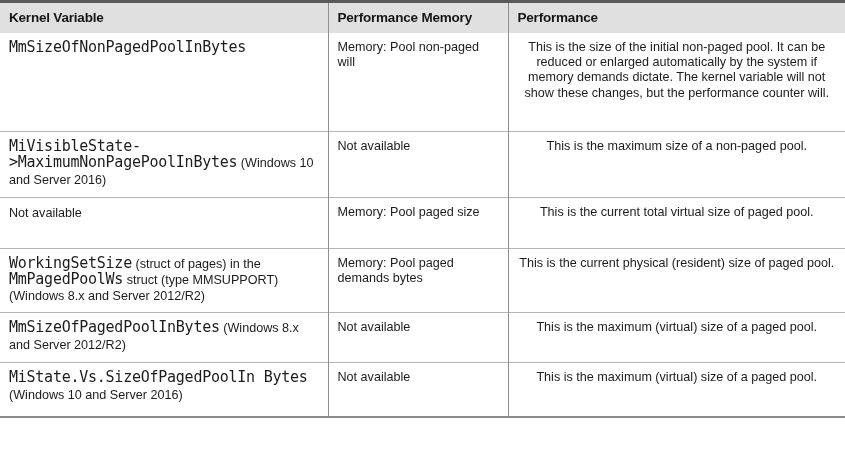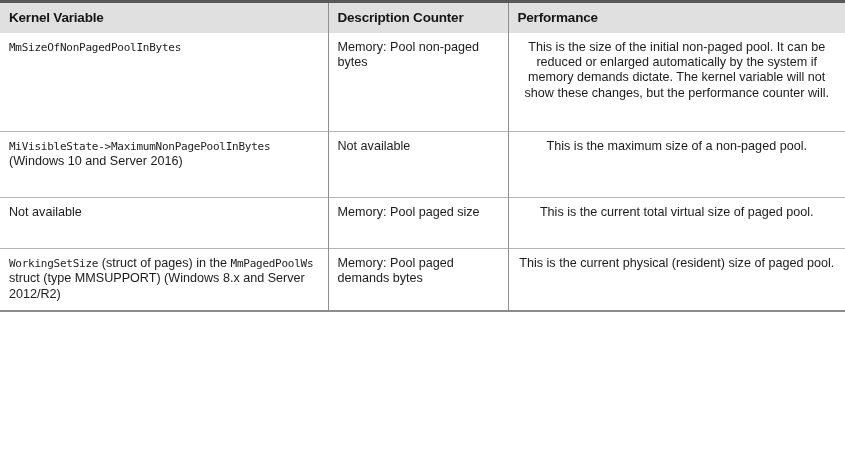--- a/index.html
+++ b/index.html
@@ -58,21 +58,21 @@
     border-top: 1px solid #b5b5b5;
     border-right: 1px solid #8f8f8f;
     box-sizing: border-box;
     word-wrap: break-word;
   }
   tbody td:last-child { border-right: none; text-align: center; }
   tbody tr:first-child td { border-top: none; }
 
   .mono {
     font-family: "DejaVu Sans Mono", monospace;
-    font-size: 11px;
+    font-size: 15px;
     letter-spacing: -0.25px;
   }
 
   .prop {
     font-family: "Liberation Sans", sans-serif;
     font-size: 12.6px;
   }
 
   
   tr[data-row="0"] td { height: 99px; }
@@ -89,29 +89,29 @@
 <div class="table-wrap">
   <table class="pool-table">
     <colgroup>
       <col class="c-kernel">
       <col class="c-counter">
       <col class="c-description">
     </colgroup>
     <thead>
       <tr>
         <th>Kernel Variable</th>
-        <th>Description Counter</th>
+        <th>Performance Memory</th>
         <th>Performance</th>
       </tr>
     </thead>
     <tbody>
 
       <tr data-row="0">
         <td><span class="mono">MmSizeOfNonPagedPoolInBytes</span><span class="prop"></span><span class="mono"></span><span class="prop"></span></td>
-        <td>Memory: Pool non-paged bytes</td>
+        <td>Memory: Pool non-paged will</td>
         <td>This is the size of the initial non-paged pool. It can be reduced or enlarged automatically by the system if memory demands dictate. The kernel variable will not show these changes, but the performance counter will.</td>
       </tr>
 
 
       <tr data-row="2">
         <td><span class="mono">MiVisibleState-&gt;MaximumNonPagePoolInBytes</span><span class="prop"> (Windows 10 and Server 2016)</span><span class="mono"></span><span class="prop"></span></td>
         <td>Not available</td>
         <td>This is the maximum size of a non-paged pool.</td>
       </tr>
 
@@ -120,17 +120,27 @@
         <td>Memory: Pool paged size</td>
         <td>This is the current total virtual size of paged pool.</td>
       </tr>
 
       <tr data-row="4">
         <td><span class="mono">WorkingSetSize</span><span class="prop"> (struct of pages) in the </span><span class="mono">MmPagedPoolWs</span><span class="prop"> struct (type MMSUPPORT) (Windows 8.x and Server 2012/R2)</span></td>
         <td>Memory: Pool paged demands bytes</td>
         <td>This is the current physical (resident) size of paged pool.</td>
       </tr>
 
+      <tr data-row="5">
+        <td><span class="mono">MmSizeOfPagedPoolInBytes</span><span class="prop"> (Windows 8.x and Server 2012/R2)</span><span class="mono"></span><span class="prop"></span></td>
+        <td>Not available</td>
+        <td>This is the maximum (virtual) size of a paged pool.</td>
+      </tr>
 
+      <tr data-row="6">
+        <td><span class="mono">MiState.Vs.SizeOfPagedPoolIn Bytes</span><span class="prop"> (Windows 10 and Server 2016)</span><span class="mono"></span><span class="prop"></span></td>
+        <td>Not available</td>
+        <td>This is the maximum (virtual) size of a paged pool.</td>
+      </tr>
 
     </tbody>
   </table>
 </div>
 
 </body></html>

